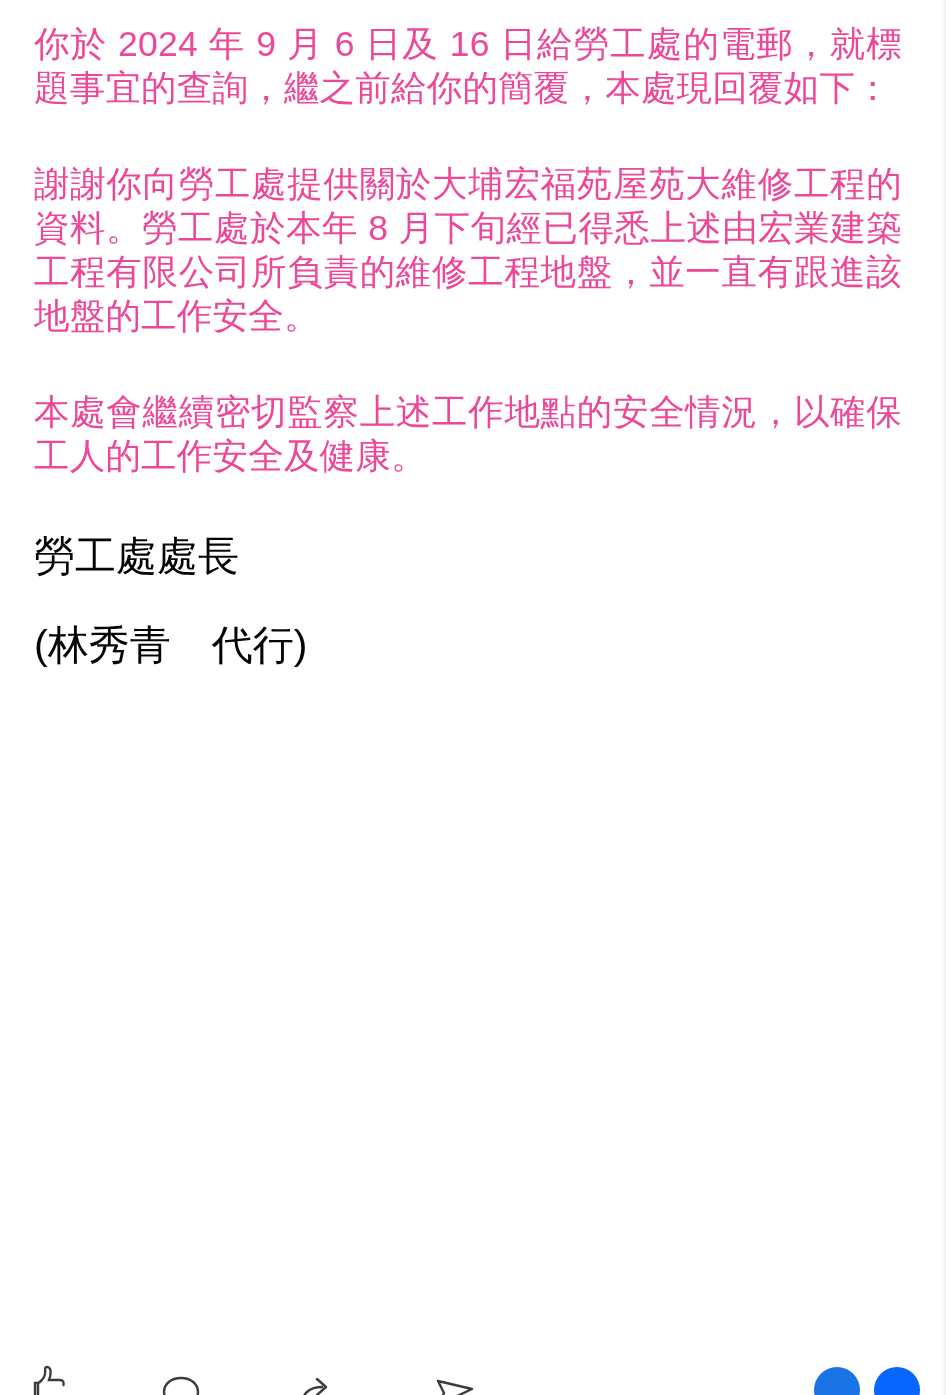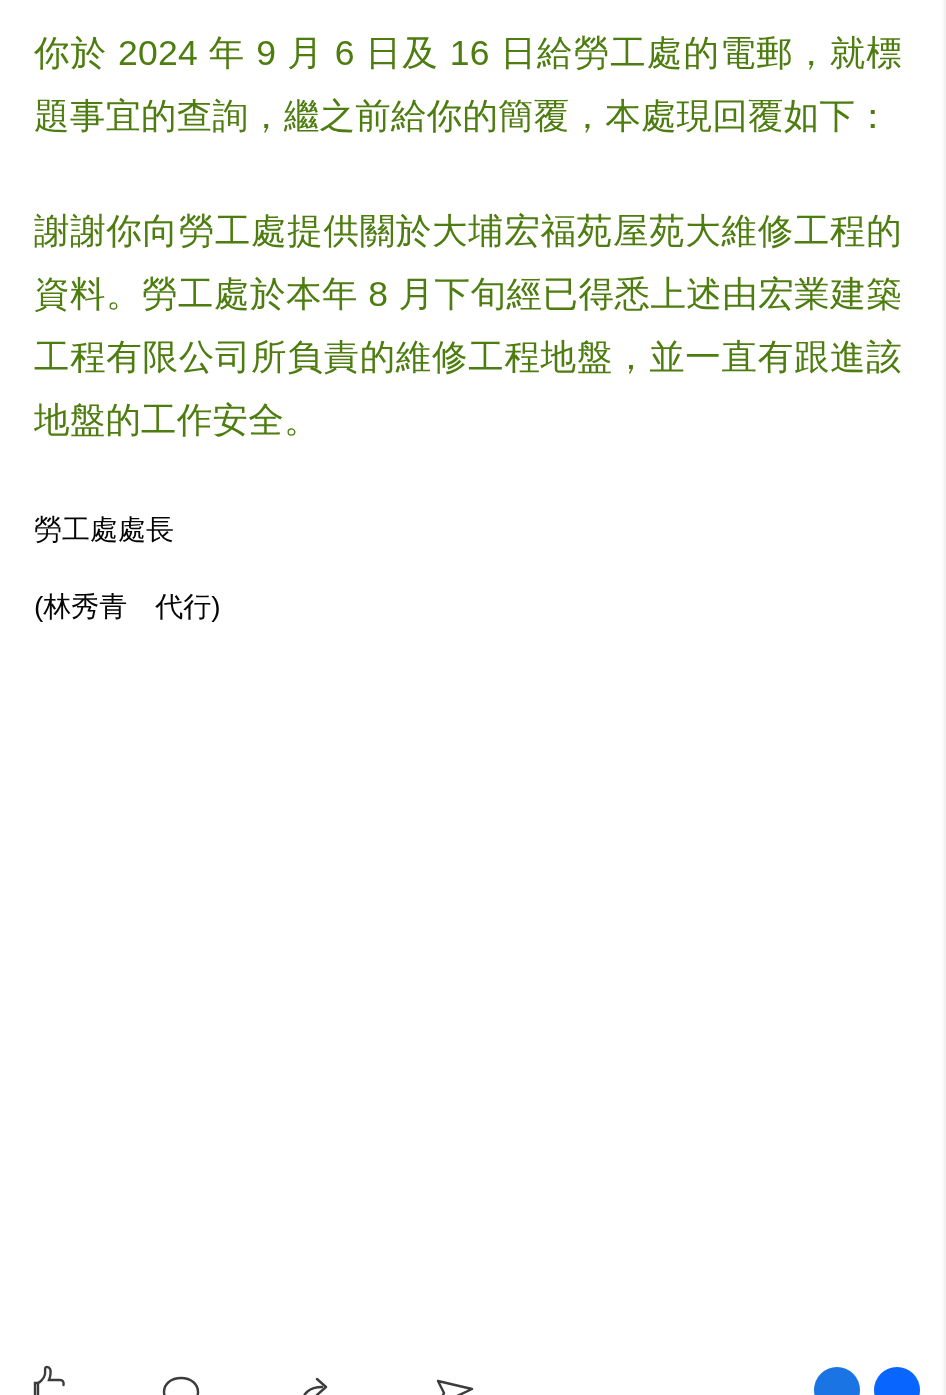--- a/index.html
+++ b/index.html
@@ -21,42 +21,42 @@
     background: #ffffff;
     box-sizing: border-box;
     overflow: hidden;
   }
   .doc-body {
     padding: 22px 44px 0 34px;
     box-sizing: border-box;
   }
   .para {
     font-size: 35.5px;
-    line-height: 63px;
-    color: #4d7c0f;
+    line-height: 44px;
+    color: #ec4899;
     letter-spacing: 0.2px;
     text-align: justify;
     text-justify: inter-ideograph;
     margin: 0;
     font-weight: 400;
   }
   .para + .para {
     margin-top: 52px;
   }
   .signature-block {
     margin-top: 52px;
   }
   .signature-line {
-    font-size: 28px;
+    font-size: 41px;
     line-height: 52.5px;
     color: #050505;
     margin: 0;
   }
   .signature-line.second {
-    margin-top: 24px;
+    margin-top: 36px;
   }
   
   .bottom-strip {
     position: absolute;
     left: 0;
     right: 0;
     bottom: 0;
     height: 36px;
     background: #ffffff;
     display: flex;
@@ -121,20 +121,21 @@
 
 <div class="page">
 
   <div class="doc-body">
 
     <p class="para">你於 2024 年 9 月 6 日及 16 日給勞工處的電郵，就標題事宜的查詢，繼之前給你的簡覆，本處現回覆如下：</p>
 
     <p class="para">謝謝你向勞工處提供關於大埔宏福苑屋苑大維修工程的資料。勞工處於本年 8 月下旬經已得悉上述由宏業建築工程有限公司所負責的維修工程地盤，並一直有跟進該地盤的工作安全。</p>
 
 
+    <p class="para">本處會繼續密切監察上述工作地點的安全情況，以確保工人的工作安全及健康。</p>
 
     <div class="signature-block">
       <p class="signature-line">勞工處處長</p>
       <p class="signature-line second">(林秀青　代行)</p>
     </div>
 
   </div>
 
   <div class="bottom-strip">
     <div class="strip-icons">

